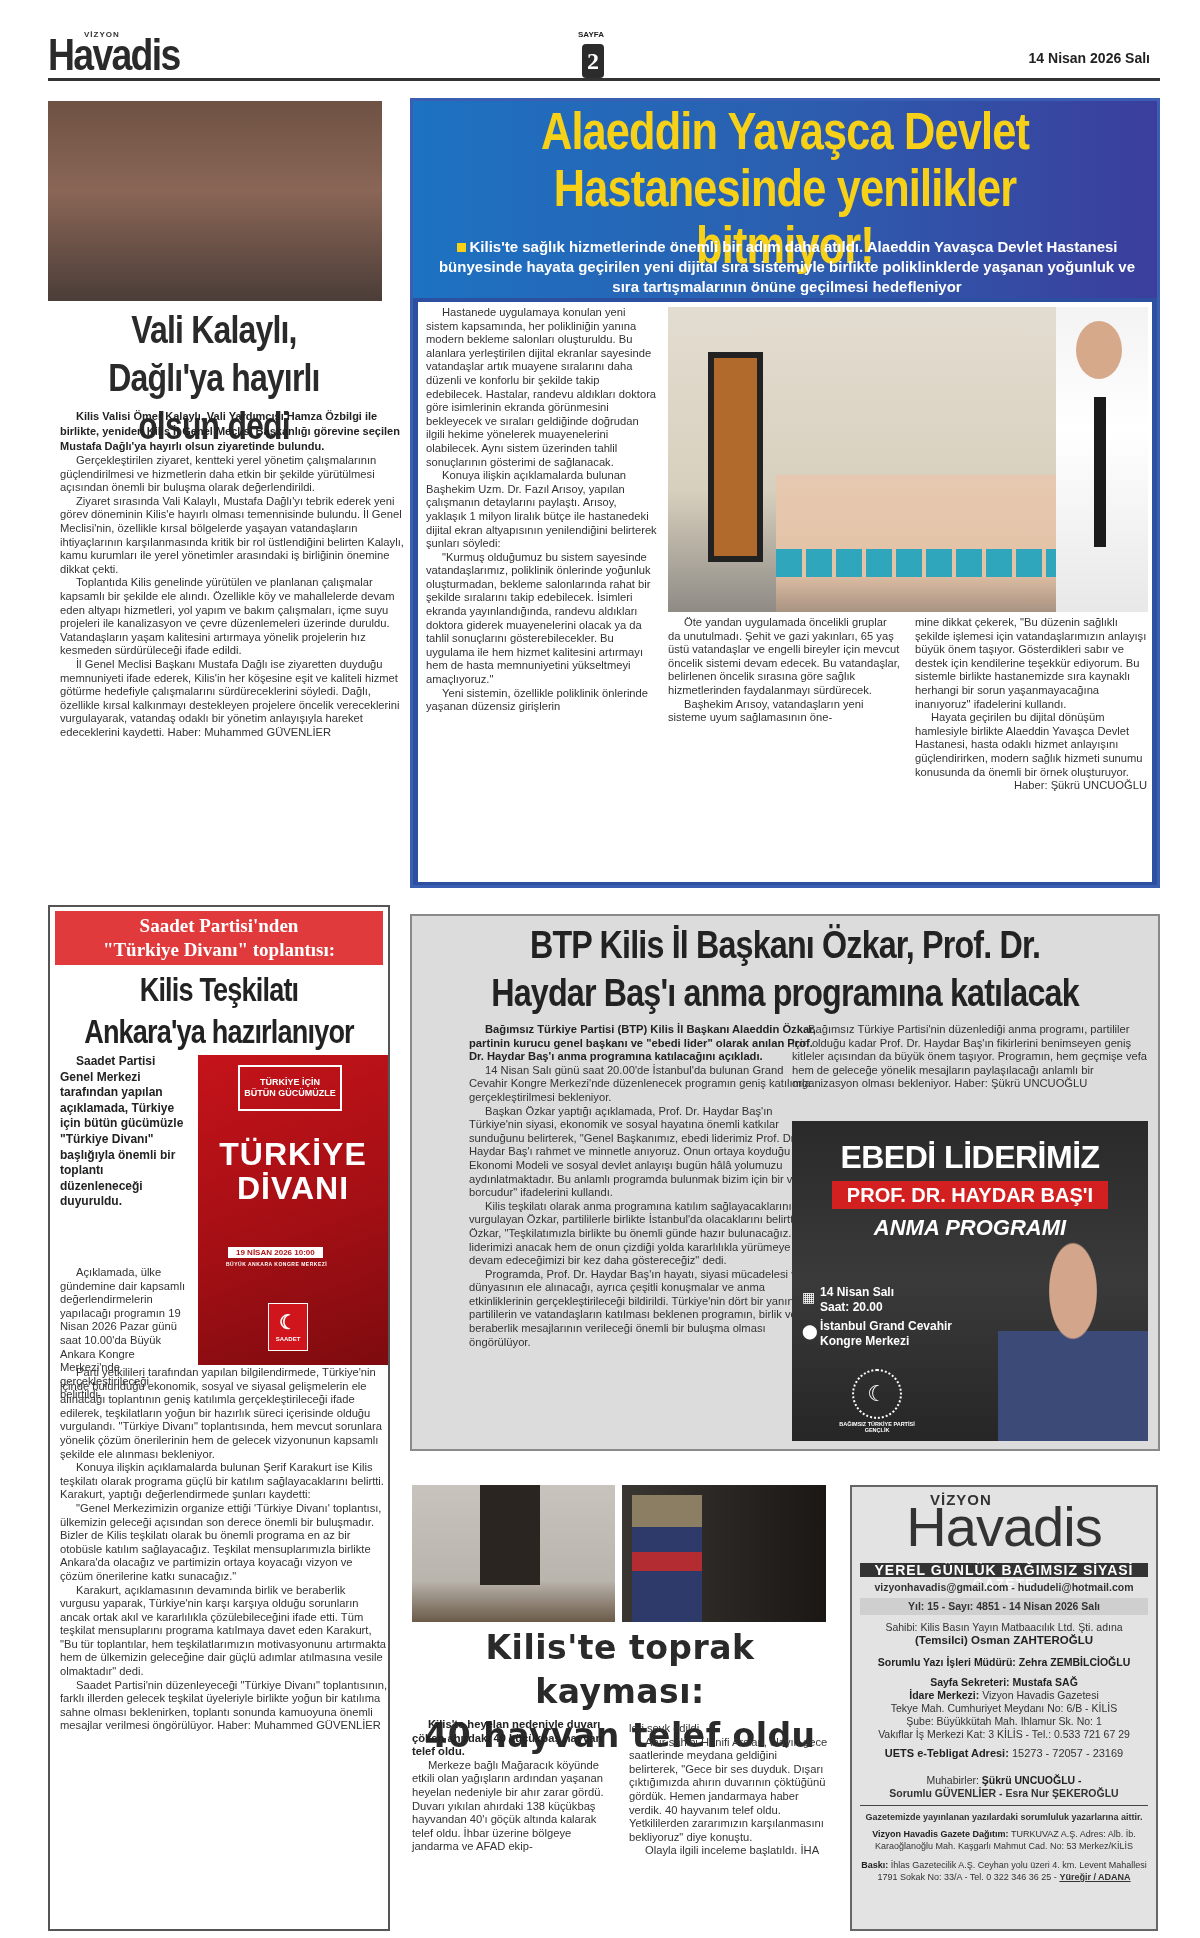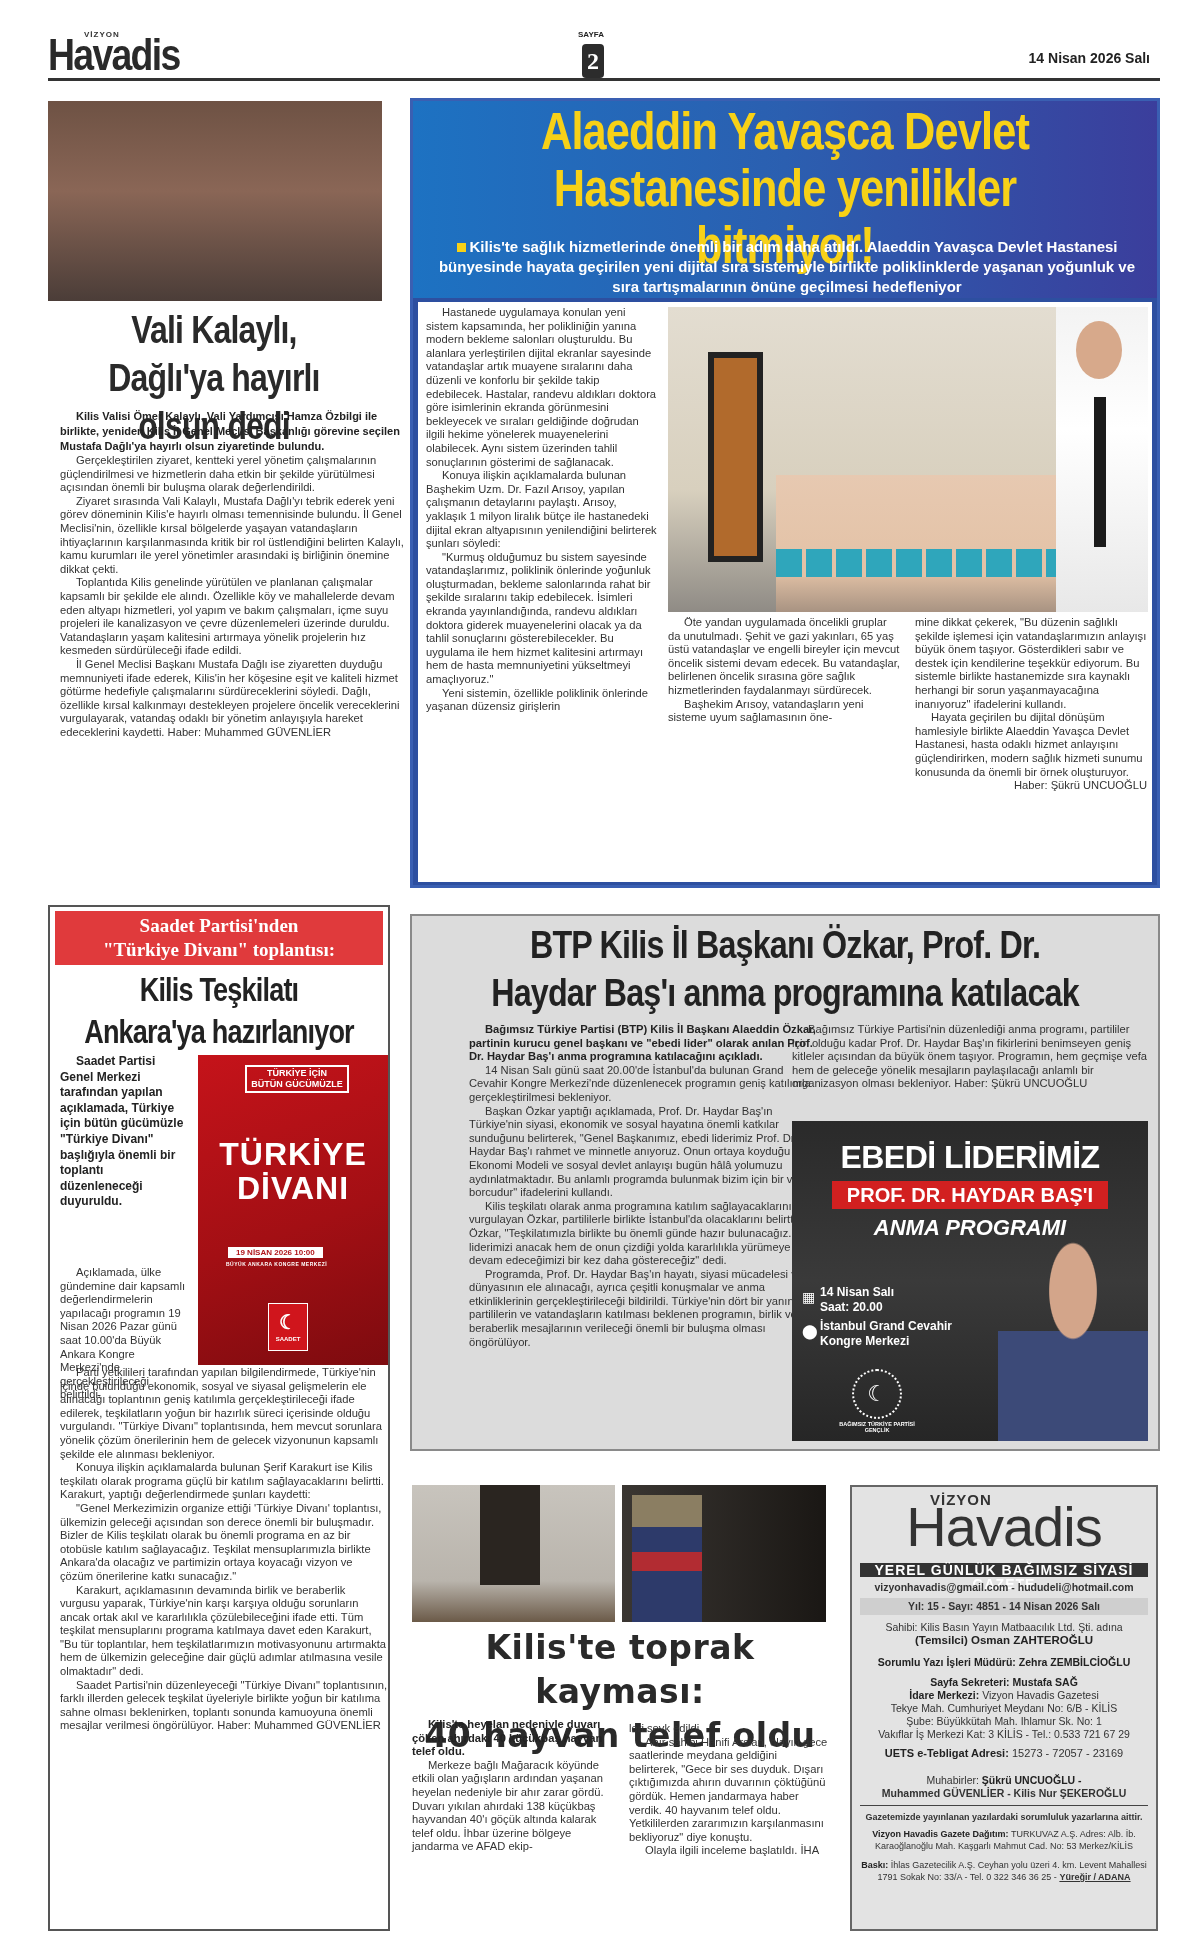--- a/index.html
+++ b/index.html
@@ -43,21 +43,21 @@
   #s2-col2 { position: absolute; left: 250px; top: 314px; width: 232px; }
   #s2-col3 { position: absolute; left: 497px; top: 314px; width: 232px; }
   #s2-byline { text-align: right; text-indent: 0; }
 
   
   #s3-box { left: 48px; top: 905px; width: 342px; height: 1026px; border: 2px solid #555; }
   #s3-kicker { position: absolute; left: 5px; top: 4px; width: 328px; height: 54px; background: #e03a3c; color: #fff; font-family: "Liberation Serif", serif; font-weight: bold; font-size: 19px; line-height: 24px; text-align: center; padding-top: 3px; }
   #s3-headline { position: absolute; left: 0; top: 62px; width: 100%; text-align: center; font-size: 33px; line-height: 42px; font-weight: bold; color: #222; letter-spacing: -1px; transform: scaleX(0.82); transform-origin: center top; }
   #s3-lead { position: absolute; left: 10px; top: 147px; width: 126px; font-size: 12px; line-height: 15.6px; font-weight: bold; color: #222; }
   #s3-poster { position: absolute; left: 148px; top: 148px; width: 190px; height: 310px; background: linear-gradient(160deg,#c5131a 0%,#a30f14 55%,#7d0b0f 100%); color: #fff; text-align: center; }
-  #s3-poster .tag { position: absolute; left: 40px; top: 10px; width: 104px; border: 2px solid #fff; font-size: 9px; font-weight: bold; line-height: 11px; padding: 1px 0; margin-left: 7px; }
+  #s3-poster .tag { position: absolute; left: 40px; top: 10px; width: 104px; border: 2px solid #fff; font-size: 9px; font-weight: bold; line-height: 11px; padding: 10px 0; }
   #s3-poster .big { position: absolute; left: 0; top: 82px; width: 100%; font-size: 32px; line-height: 34px; font-weight: bold; letter-spacing: 1px; }
   #s3-poster .date { position: absolute; left: 30px; top: 192px; font-size: 8px; font-weight: bold; background: #fff; color: #b0151a; padding: 1px 8px; }
   #s3-poster .venue { position: absolute; left: 28px; top: 206px; font-size: 5px; font-weight: bold; letter-spacing: 0.5px; }
   #s3-poster .logo { position: absolute; left: 70px; top: 248px; width: 40px; height: 48px; background: #d0151c; border: 1px solid #fff; font-size: 6px; font-weight: bold; padding-top: 32px; }
   #s3-poster .logo::before { content: "☾"; position: absolute; left: 10px; top: 6px; font-size: 20px; color: #fff; }
   #s3-shortcol { position: absolute; left: 10px; top: 359px; width: 130px; font-size: 11.2px; line-height: 13.6px; }
   #s3-body { position: absolute; left: 10px; top: 459px; width: 328px; }
 
   
   #s4-box { left: 410px; top: 914px; width: 750px; height: 537px; background: #dcdcdc; border: 2px solid #8a8a8a; }
@@ -257,18 +257,18 @@
   <div class="row" style="top:134px;">Sahibi: Kilis Basın Yayın Matbaacılık Ltd. Şti. adına</div>
   <div class="row" style="top:147px;font-size:11.5px;"><b>(Temsilci)</b> <b>Osman ZAHTEROĞLU</b></div>
   <div class="row" style="top:169px;"><b>Sorumlu Yazı İşleri Müdürü:</b> <b>Zehra ZEMBİLCİOĞLU</b></div>
   <div class="row" style="top:189px;"><b>Sayfa Sekreteri:</b> <b>Mustafa SAĞ</b></div>
   <div class="row" style="top:202px;"><b>İdare Merkezi:</b> <span>Vizyon Havadis Gazetesi</span></div>
   <div class="row" style="top:215px;">Tekye Mah. Cumhuriyet Meydanı No: 6/B - KİLİS</div>
   <div class="row" style="top:228px;">Şube: Büyükkütah Mah. Ihlamur Sk. No: 1</div>
   <div class="row" style="top:241px;">Vakıflar İş Merkezi Kat: 3 KİLİS - Tel.: 0.533 721 67 29</div>
   <div class="row" style="top:260px;font-size:11px;"><b>UETS e-Tebligat Adresi:</b> <span>15273 - 72057 - 23169</span></div>
   <div class="row" style="top:287px;"><span>Muhabirler:</span> <b>Şükrü UNCUOĞLU -</b></div>
-  <div class="row" style="top:300px;font-weight:bold;">Muhammed GÜVENLİER - Kilis Nur ŞEKEROĞLU</div>
+  <div class="row" style="top:300px;font-weight:bold;">Sorumlu GÜVENLİER - Esra Nur ŞEKEROĞLU</div>
   <div class="rule" style="top:318px;"></div>
   <div class="row small" style="top:324px;font-weight:bold;">Gazetemizde yayınlanan yazılardaki sorumluluk yazarlarına aittir.</div>
   <div class="row small" style="top:341px;"><b>Vizyon Havadis Gazete Dağıtım:</b> <span>TURKUVAZ A.Ş. Adres: Alb. İb. Karaoğlanoğlu Mah. Kaşgarlı Mahmut Cad. No: 53 Merkez/KİLİS</span></div>
   <div class="row small" style="top:372px;"><b>Baskı:</b> <span>İhlas Gazetecilik A.Ş. Ceyhan yolu üzeri 4. km. Levent Mahallesi 1791 Sokak No: 33/A - Tel. 0 322 346 36 25 -</span> <u>Yüreğir / ADANA</u></div>
 </div>
 
 </body></html>

